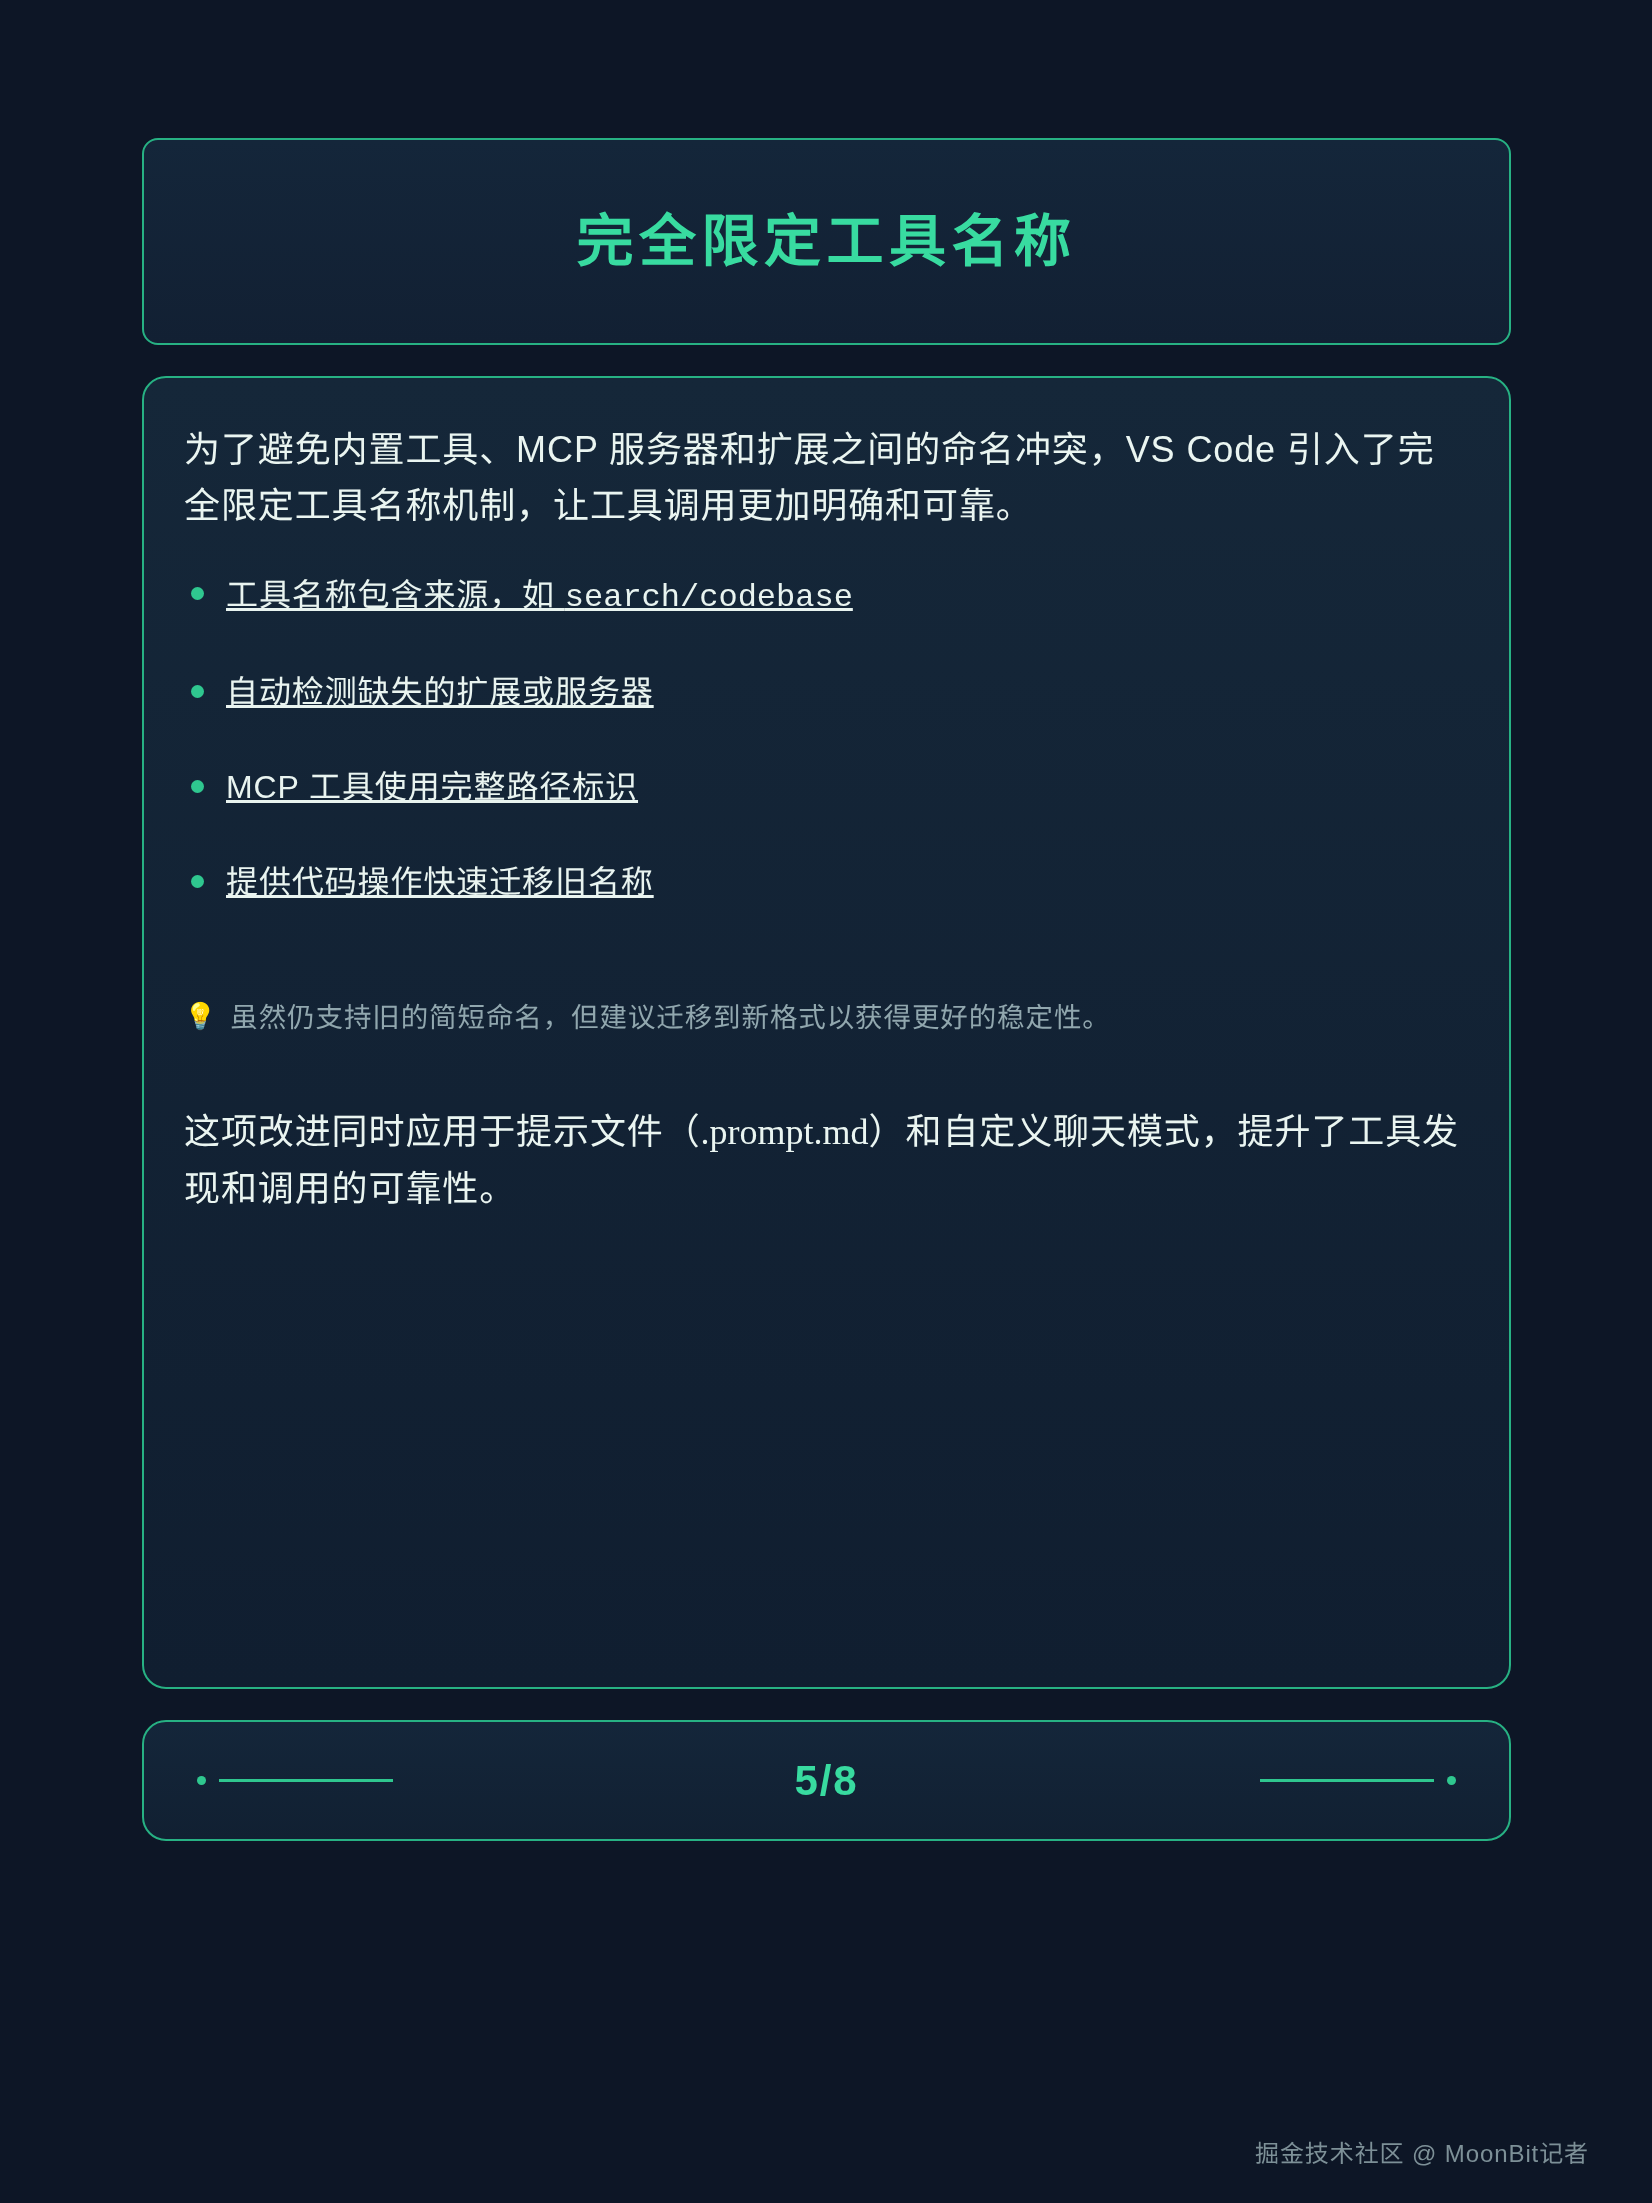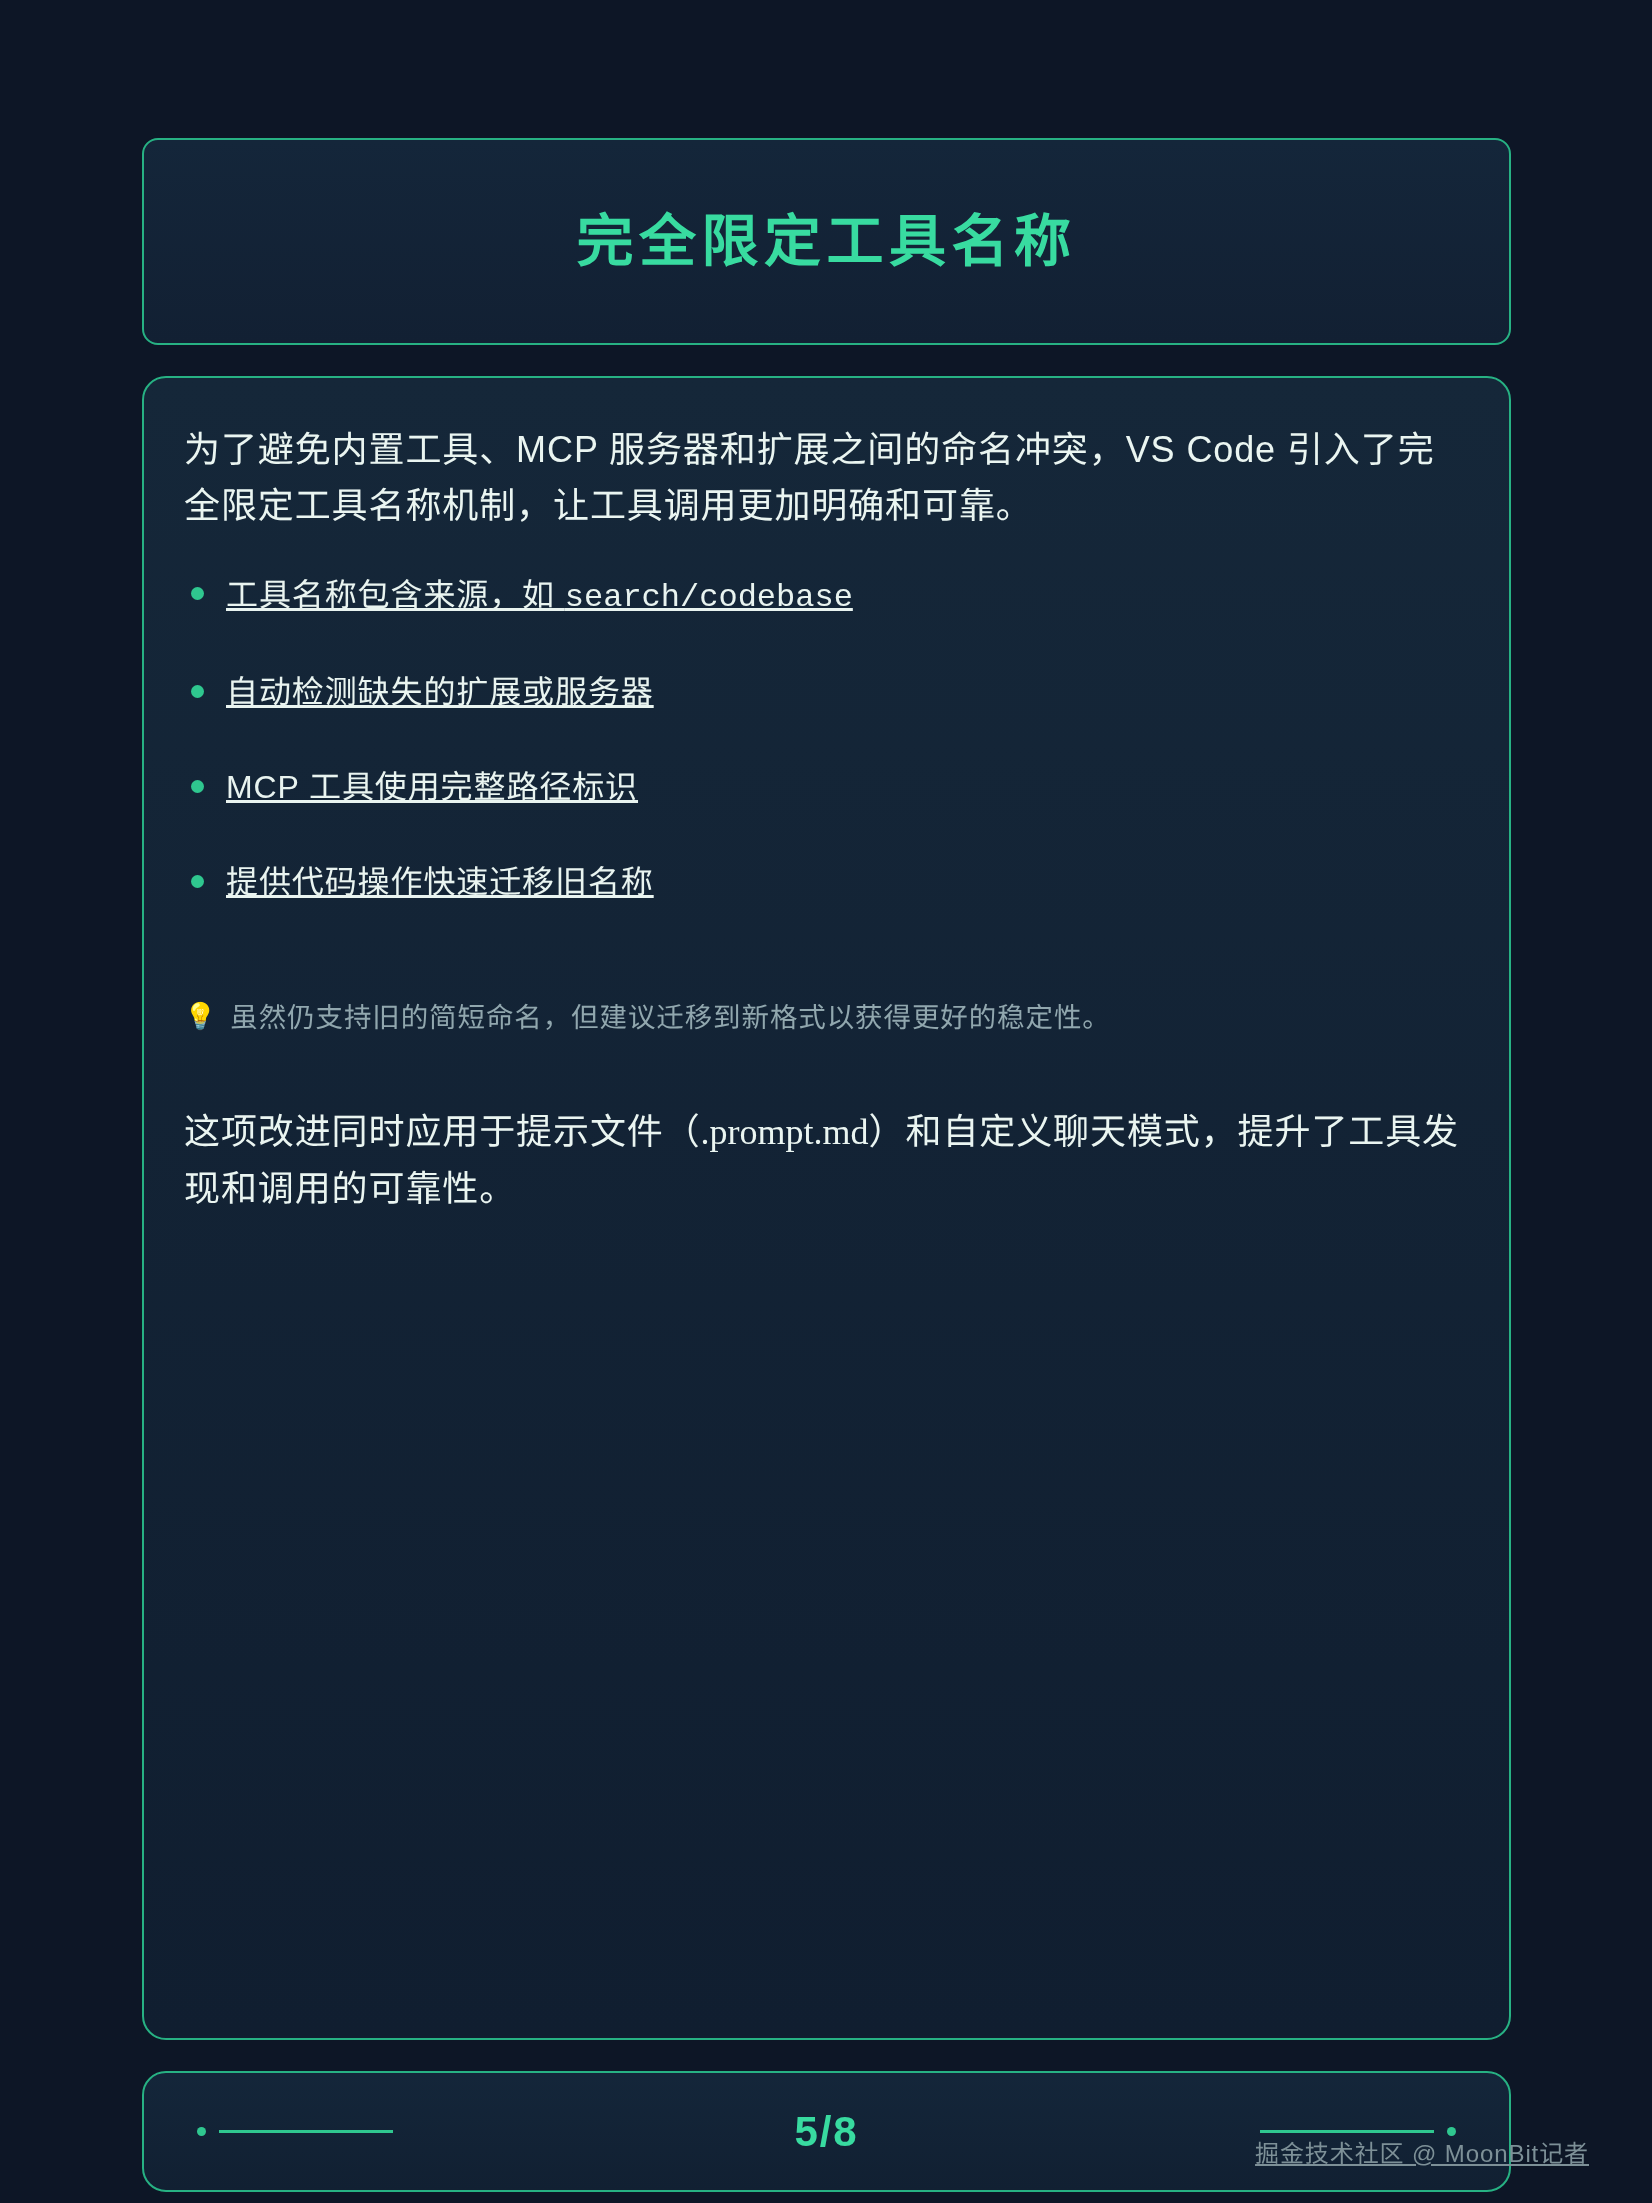--- a/index.html
+++ b/index.html
@@ -44,21 +44,21 @@
   }
 
   
   .body-card {
     margin-top: 31px;
     border: 2.8px solid #27b183;
     border-radius: 24px;
     background: linear-gradient(180deg, #152739 0%, #101e30 100%);
     box-sizing: border-box;
     padding: 44px 40px 37px 40px;
-    height: 1664px;
+    height: 1313px;
     position: relative;
   }
 
   .intro {
     font-size: 36px;
     line-height: 1.55;
     color: #eaf5f1;
     letter-spacing: 0.9px;
     margin: 0 0 14.7px 0;
   }
@@ -160,21 +160,20 @@
   }
 
   
   .watermark {
     position: absolute;
     right: 64px;
     bottom: 35px;
     font-size: 24px;
     color: #7d9097;
     letter-spacing: 0.9px;
-    text-decoration: underline;
   }
 </style>
 </head>
 <body>
 
 <div class="page">
 
   <div class="title-card">
     <div class="title-text">完全限定工具名称</div>
   </div>

